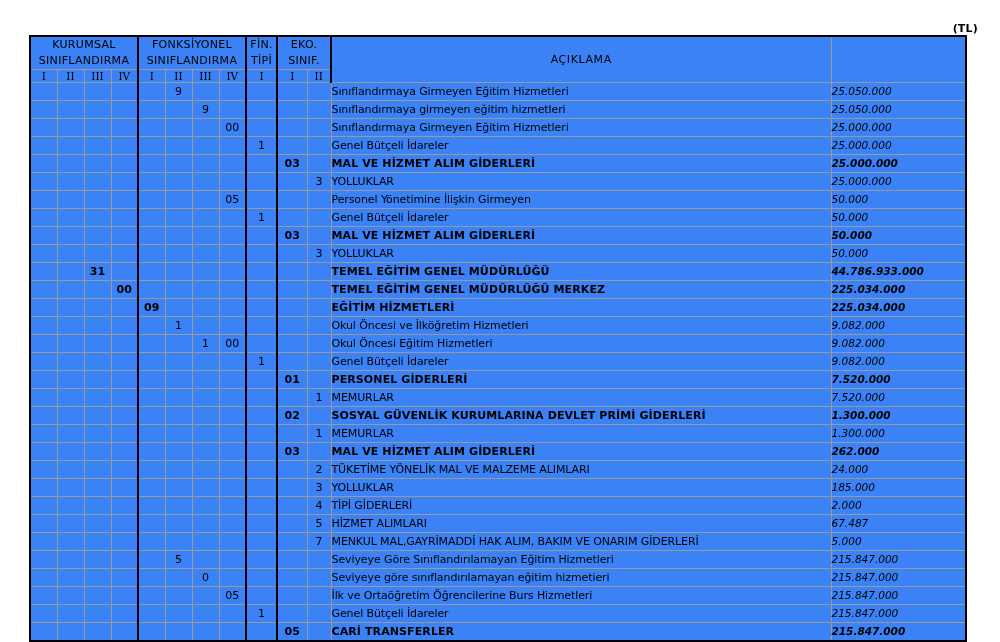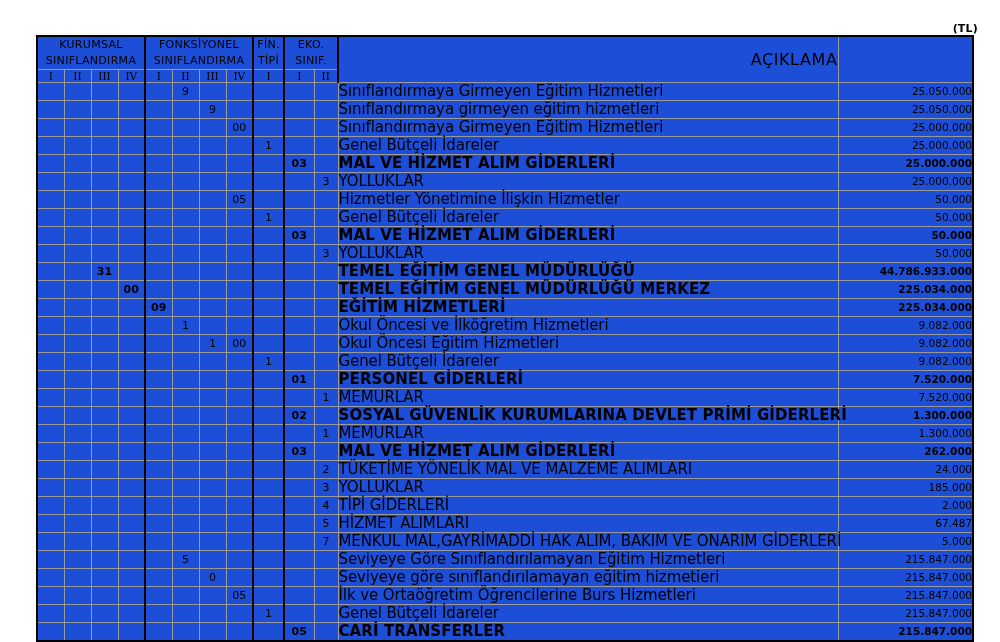--- a/index.html
+++ b/index.html
@@ -17,25 +17,25 @@
   .tl-label{
     position:absolute;
     right:22px;top:22px;
     font-size:11px;font-weight:bold;
     letter-spacing:.2px;
   }
 
   
   .tbl{
     position:absolute;
-    left:36px;top:35px;
+    left:29px;top:35px;
     width:936px;
     border-collapse:collapse;
     table-layout:fixed;
-    background:#1d4ed8;
+    background:#3b82f6;
   }
   .tbl td,.tbl th{
     border:1px solid #9a9a9a;
     padding:0;
     font-weight:normal;
     vertical-align:middle;
   }
   
   .tbl{border:2px solid #000;}
 
@@ -51,57 +51,57 @@
   }
   .hd-sub{
     text-align:center;
     font-size:10.5px;
     font-weight:bold;
     padding:2px 0 3px;
     border:1px solid #000;
     font-family:"DejaVu Serif","Liberation Serif",serif;
   }
   .hd-aciklama{
-    text-align:right;
-    font-size:16px;
+    text-align:center;
+    font-size:11px;
     font-weight:bold;
     letter-spacing:.6px;
     border:1px solid #000;
   }
 
   
   .row td{height:17px;}
   .code{
     text-align:center;
     font-size:11px;
     line-height:17px;
     border-left:1px solid #c9c9c9;
     border-right:1px solid #c9c9c9;
     border-top:none;border-bottom:none;
   }
   .code.b{font-weight:bold;font-size:11px;}
   .desc{
-    font-size:15px;
+    font-size:11px;
     line-height:17px;
     padding-left:4px;
     white-space:nowrap;
     border-left:2.5px solid #000;
     border-right:1px solid #000;
     border-top:none;border-bottom:none;
     letter-spacing:-.1px;
   }
   .desc.b{font-weight:bold;letter-spacing:.1px;margin-top:16px;}
   .amt{
     font-size:10.5px;
     line-height:17px;
-    text-align:right;
+    text-align:left;
     padding-right:6px;
     border-left:1px solid #000;
     border-right:1px solid #000;
-    border-top:none;border-bottom:none;
+    border-top:none;border-bottom:none;font-style:italic;
   }
   .amt.b{font-weight:bold;}
   .thickL{border-left:2.5px solid #000 !important;}
 
   .row:last-child td{border-bottom:none;}
   .body-first td{border-top:1px solid #000;}
   .body-last td{border-bottom:2px solid #000;}
 </style>
 </head>
 <body>
@@ -255,21 +255,21 @@
           <td class="code "></td>
           <td class="code  b"></td>
           <td class="code  b"></td>
           <td class="code thickL b"></td>
           <td class="code "></td>
           <td class="code "></td>
           <td class="code ">05</td>
           <td class="code thickL"></td>
           <td class="code thickL b"></td>
           <td class="code "></td>
-          <td class="desc">Hizmetler Yönetimine İlişkin Hizmetler</td>
+          <td class="desc">Personel Yönetimine İlişkin Girmeyen</td>
           <td class="amt">50.000</td>
         </tr>
         <tr class="row">
           <td class="code thickL"></td>
           <td class="code "></td>
           <td class="code  b"></td>
           <td class="code  b"></td>
           <td class="code thickL b"></td>
           <td class="code "></td>
           <td class="code "></td>

